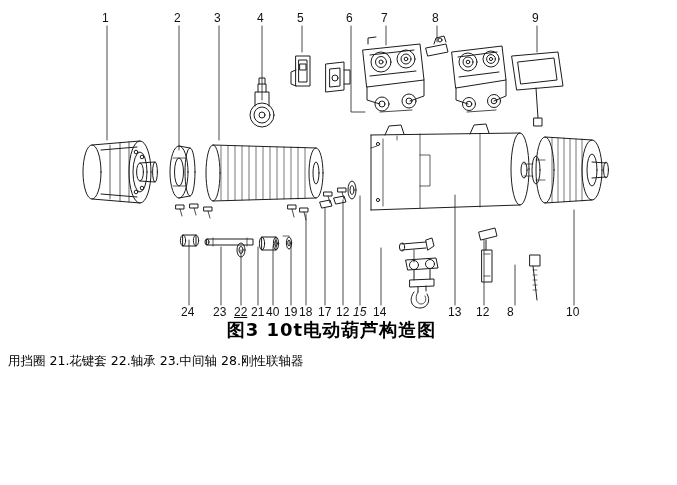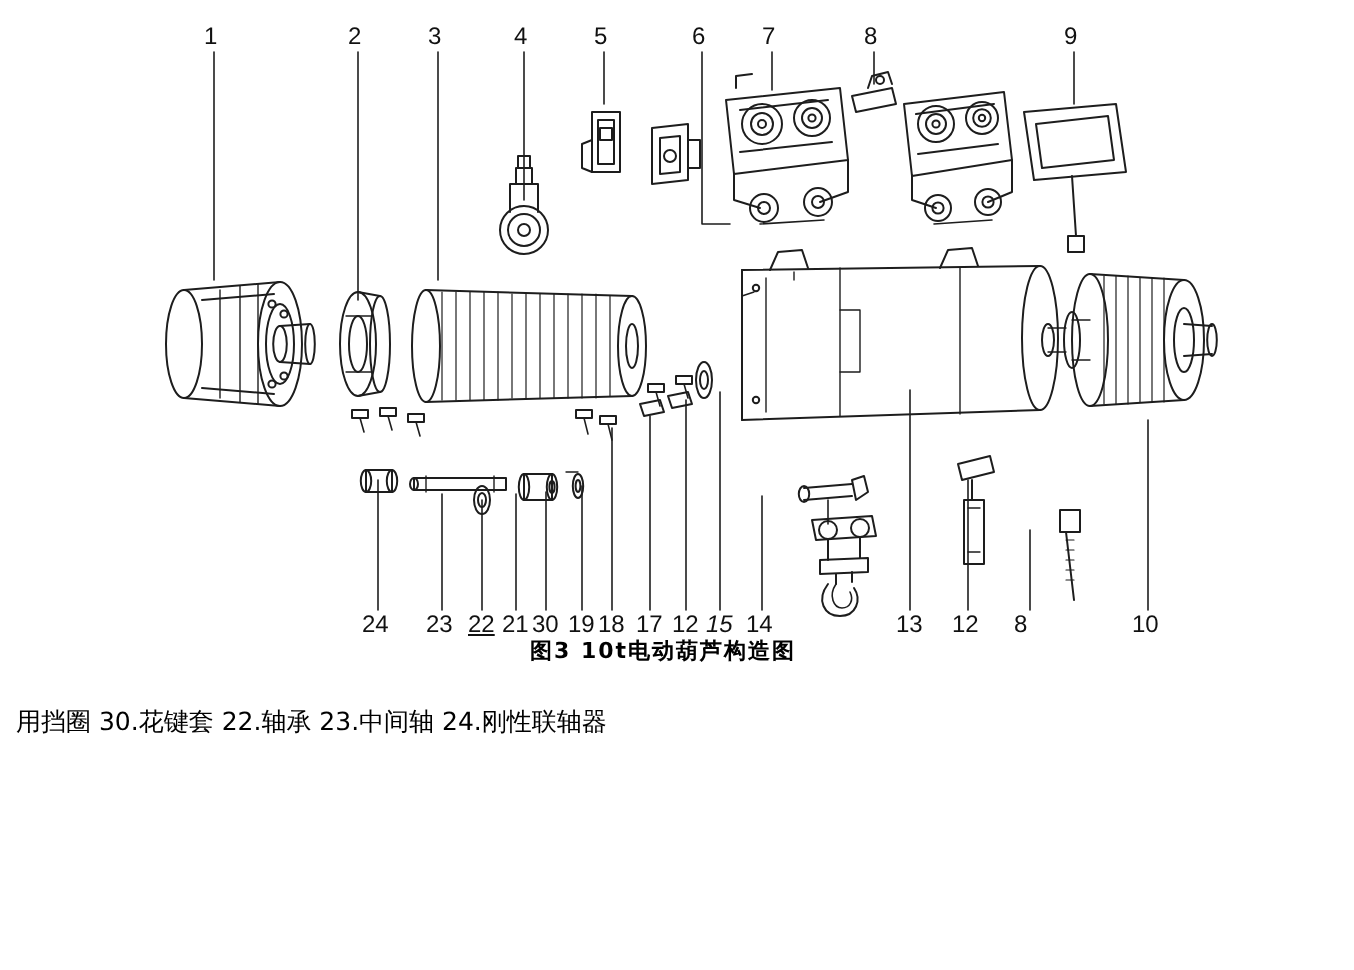--- a/index.html
+++ b/index.html
@@ -39,21 +39,21 @@
     line-height: 12px;
     white-space: nowrap;
   }
   
   #caption {
     position: absolute;
     left: 0;
     top: 318px;
     width: 663px;
     text-align: center;
-    font-size: 11px;
+    font-size: 18px;
     font-weight: bold;
     font-family: "DejaVu Sans", sans-serif;
     letter-spacing: 1px;
     color: #000;
   }
   
   #legend {
     position: absolute;
     left: 8px;
     top: 350px;
@@ -392,32 +392,32 @@
     <div class="calloutnum" style="left:297px; top:12px;">5</div>
     <div class="calloutnum" style="left:346px; top:12px;">6</div>
     <div class="calloutnum" style="left:381px; top:12px;">7</div>
     <div class="calloutnum" style="left:432px; top:12px;">8</div>
     <div class="calloutnum" style="left:532px; top:12px;">9</div>
 
     <div class="calloutnum" style="left:181px; top:306px;">24</div>
     <div class="calloutnum" style="left:213px; top:306px;">23</div>
     <div class="calloutnum" style="left:234px; top:306px;text-decoration:underline;">22</div>
     <div class="calloutnum" style="left:251px; top:306px;">21</div>
-    <div class="calloutnum" style="left:266px; top:306px;">30</div>
+    <div class="calloutnum" style="left:266px; top:306px;">40</div>
     <div class="calloutnum" style="left:284px; top:306px;">19</div>
     <div class="calloutnum" style="left:299px; top:306px;">18</div>
     <div class="calloutnum" style="left:318px; top:306px;">17</div>
     <div class="calloutnum" style="left:336px; top:306px;">12</div>
     <div class="calloutnum" style="left:353px; top:306px;font-style:italic;">15</div>
     <div class="calloutnum" style="left:373px; top:306px;">14</div>
     <div class="calloutnum" style="left:448px; top:306px;">13</div>
     <div class="calloutnum" style="left:476px; top:306px;">12</div>
     <div class="calloutnum" style="left:507px; top:306px;">8</div>
     <div class="calloutnum" style="left:566px; top:306px;">10</div>
   </div>
 
   <div id="caption">图3  10t电动葫芦构造图</div>
 
   <div id="legend">
-    <span class="line">用挡圈 30.花键套   22.轴承  23.中间轴   24.刚性联轴器</span>
+    <span class="line">用挡圈 21.花键套   22.轴承  23.中间轴   28.刚性联轴器</span>
   </div>
 
 </div>
 
 </body></html>

